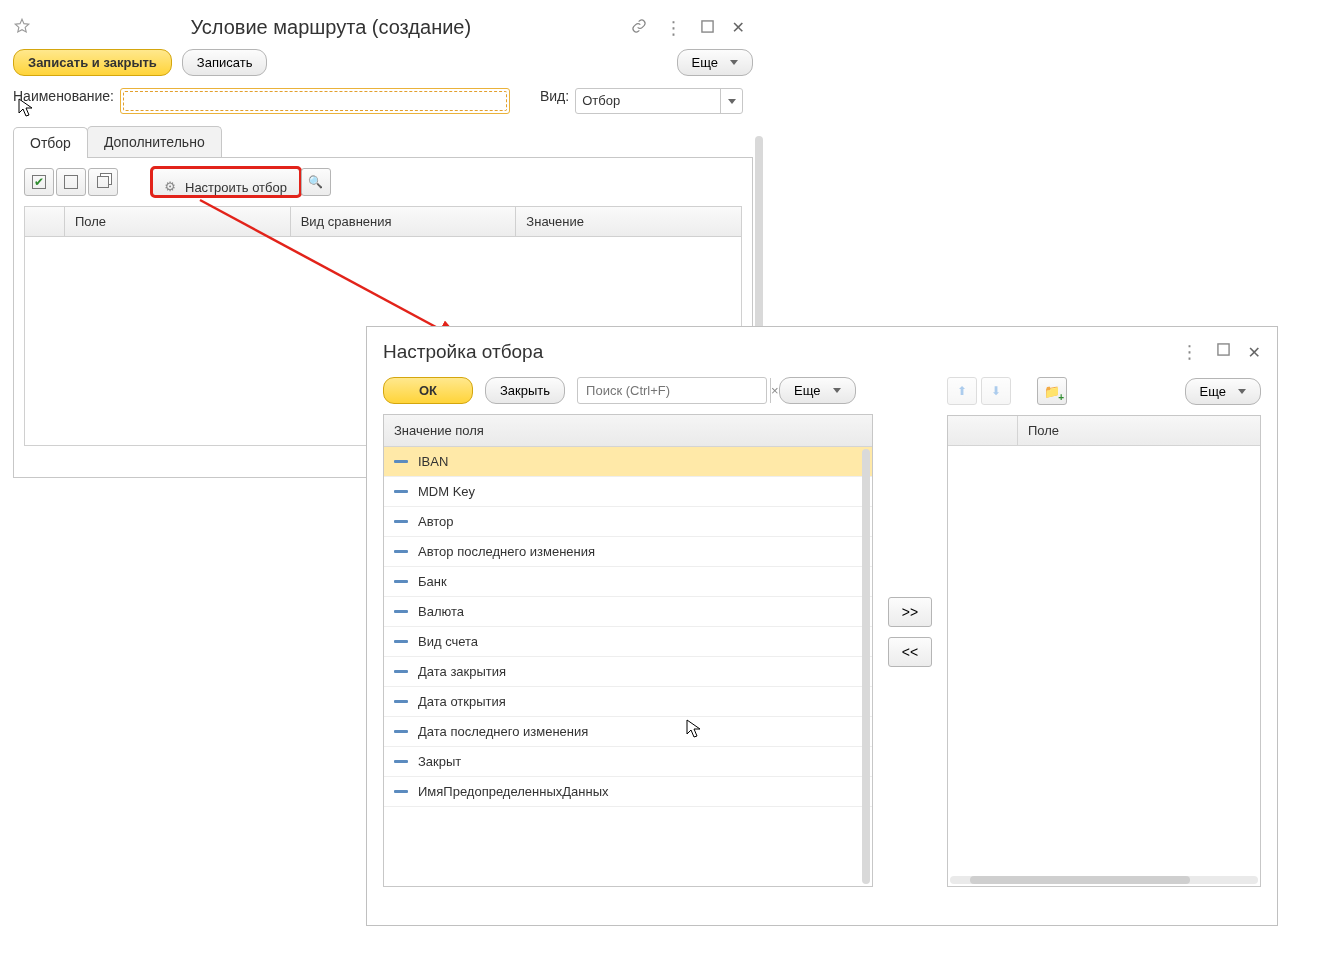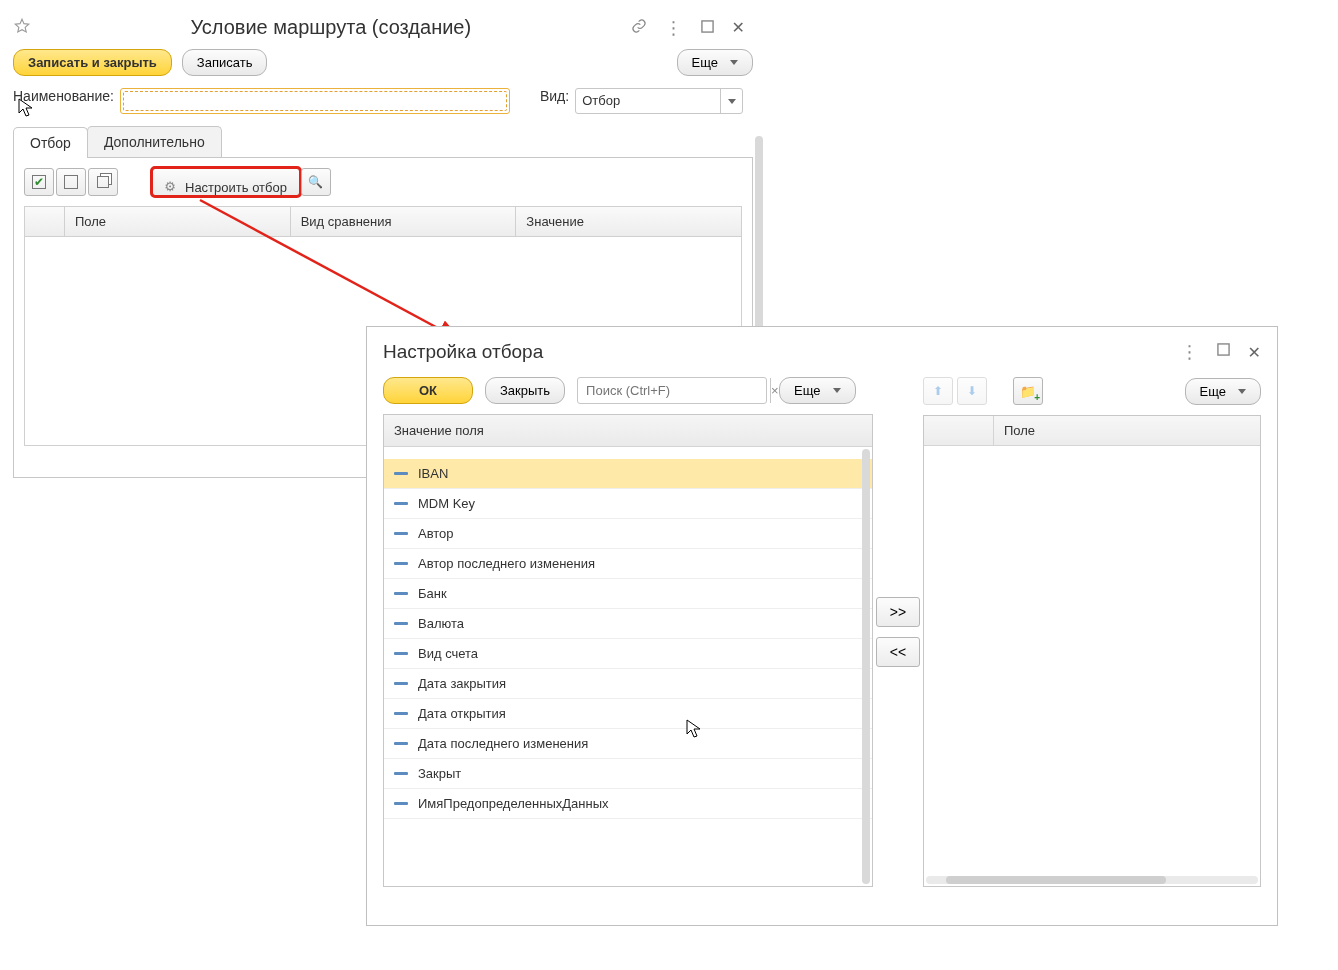--- a/index.html
+++ b/index.html
@@ -140,21 +140,21 @@
   .scrollbar-v {
     position:absolute; right: -10px; top: 126px; width: 8px; height: 360px;
     background: #d9d9d9; border-radius: 4px;
   }
 
   
   .win2 { left: 366px; top: 326px; width: 912px; height: 600px; border: 1px solid #c0c0c0; padding: 14px 16px; }
   .win2 .titlebar2 { display:flex; align-items:center; margin-bottom: 14px; }
   .win2 .titlebar2 .t { font-size: 19px; flex: 1; }
   .win2 .titlebar2 .icons { display:flex; gap:18px; color:#888; }
-  .panes { display:flex; height: 510px; }
+  .panes { display:flex; gap: 12px; height: 510px; }
   .pane-left { width: 490px; display:flex; flex-direction:column; }
   .pane-mid { width: 50px; display:flex; flex-direction:column; justify-content:center; gap:10px; align-items:center; }
   .pane-right { flex:1; display:flex; flex-direction:column; }
 
   .search-input {
     border: 1px solid #c7c7c7;
     border-radius: 3px;
     height: 27px;
     width: 190px;
     display:flex;
@@ -167,21 +167,21 @@
     flex: 1;
     overflow: hidden;
     position: relative;
     margin-top: 10px;
   }
   .listbox .header {
     padding: 8px 10px;
     background: linear-gradient(#f5f5f5,#eaeaea);
     border-bottom: 1px solid #d4d4d4;
   }
-  .listbox .rows { overflow-y:auto; height: calc(100% - 34px); margin-top: 12px; }
+  .listbox .rows { overflow-y:auto; height: calc(100% - 34px); }
   .row {
     display:flex; align-items:center; gap:10px;
     padding: 7px 10px;
     border-bottom: 1px solid #eee;
     cursor: pointer;
   }
   .row.selected { background: #ffe9a8; }
   .row .dash { width:14px; height:3px; background:#5b8bbf; border-radius:1px; flex-shrink:0; }
   .listbox .vsb { position:absolute; right:2px; top:34px; bottom:2px; width:8px; background:#d9d9d9; border-radius:4px; }
 

